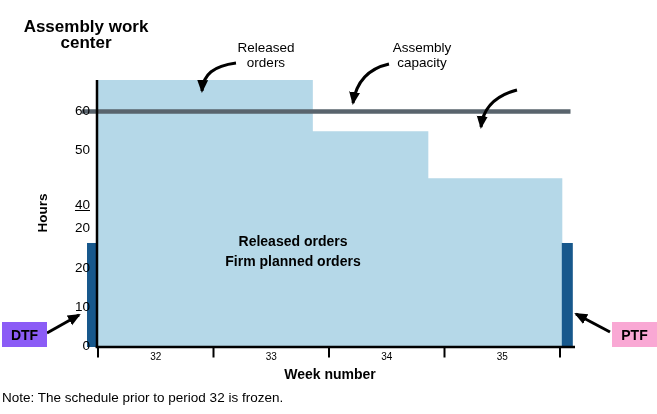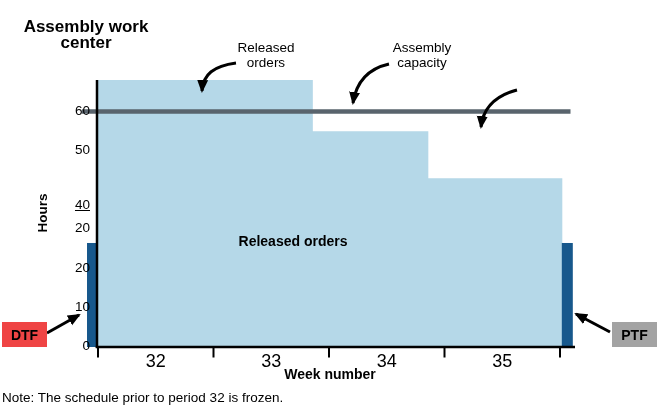--- a/index.html
+++ b/index.html
@@ -16,21 +16,21 @@
   .ann-available{left:380px;top:40px;width:84px;}
   .ann-uncommitted{left:495px;top:58px;width:114px;}
   .area-label{left:293px;top:231px;transform:translateX(-50%);text-align:center;
               font-weight:bold;font-size:14px;line-height:20px;white-space:nowrap;}
   .fence-box{width:45px;height:25px;display:flex;align-items:center;justify-content:center;
              font-weight:bold;font-size:14px;}
   .fence-dtf{left:2px;top:322px;}
   .fence-ptf{left:612px;top:322px;}
   .note{left:2px;top:390px;font-size:13.5px;}
   .ytick{position:absolute;left:58px;width:32px;text-align:right;font-size:13.5px;}
-  .xtick{position:absolute;transform:translateX(-50%);font-size:18px;}
+  .xtick{position:absolute;transform:translateX(-50%);font-size:10px;}
   svg{position:absolute;left:0;top:0;}
 </style>
 </head>
 <body>
 
 <div class="stage">
 
   <svg id="chart-svg" width="657" height="414">
     <defs>
       <marker id="ah" markerUnits="userSpaceOnUse" markerWidth="14" markerHeight="12" refX="11" refY="5.5" orient="auto">
@@ -81,20 +81,21 @@
       <div class="xtick" style="left: 502.25px; top: 351px;">35</div>
     </div>
 
   <div class="abs xlab">Week number</div>
 
   <div class="abs ann ann-released">Released orders</div>
   <div class="abs ann ann-available">Assembly capacity</div>
 
   <div class="abs area-label">
     <div>Released orders</div>
+    <div>Firm planned orders</div>
   </div>
 
-  <div class="abs fence-box fence-dtf" id="dtf-box" style="background: #ef4444;">DTF</div>
-  <div class="abs fence-box fence-ptf" id="ptf-box" style="background: #a3a3a3;">PTF</div>
+  <div class="abs fence-box fence-dtf" id="dtf-box" style="background: #8b5cf6;">DTF</div>
+  <div class="abs fence-box fence-ptf" id="ptf-box" style="background: #f9a8d4;">PTF</div>
 
   <div class="abs note">Note: The schedule prior to period 32 is frozen.</div>
 
 </div>
 
 </body></html>

